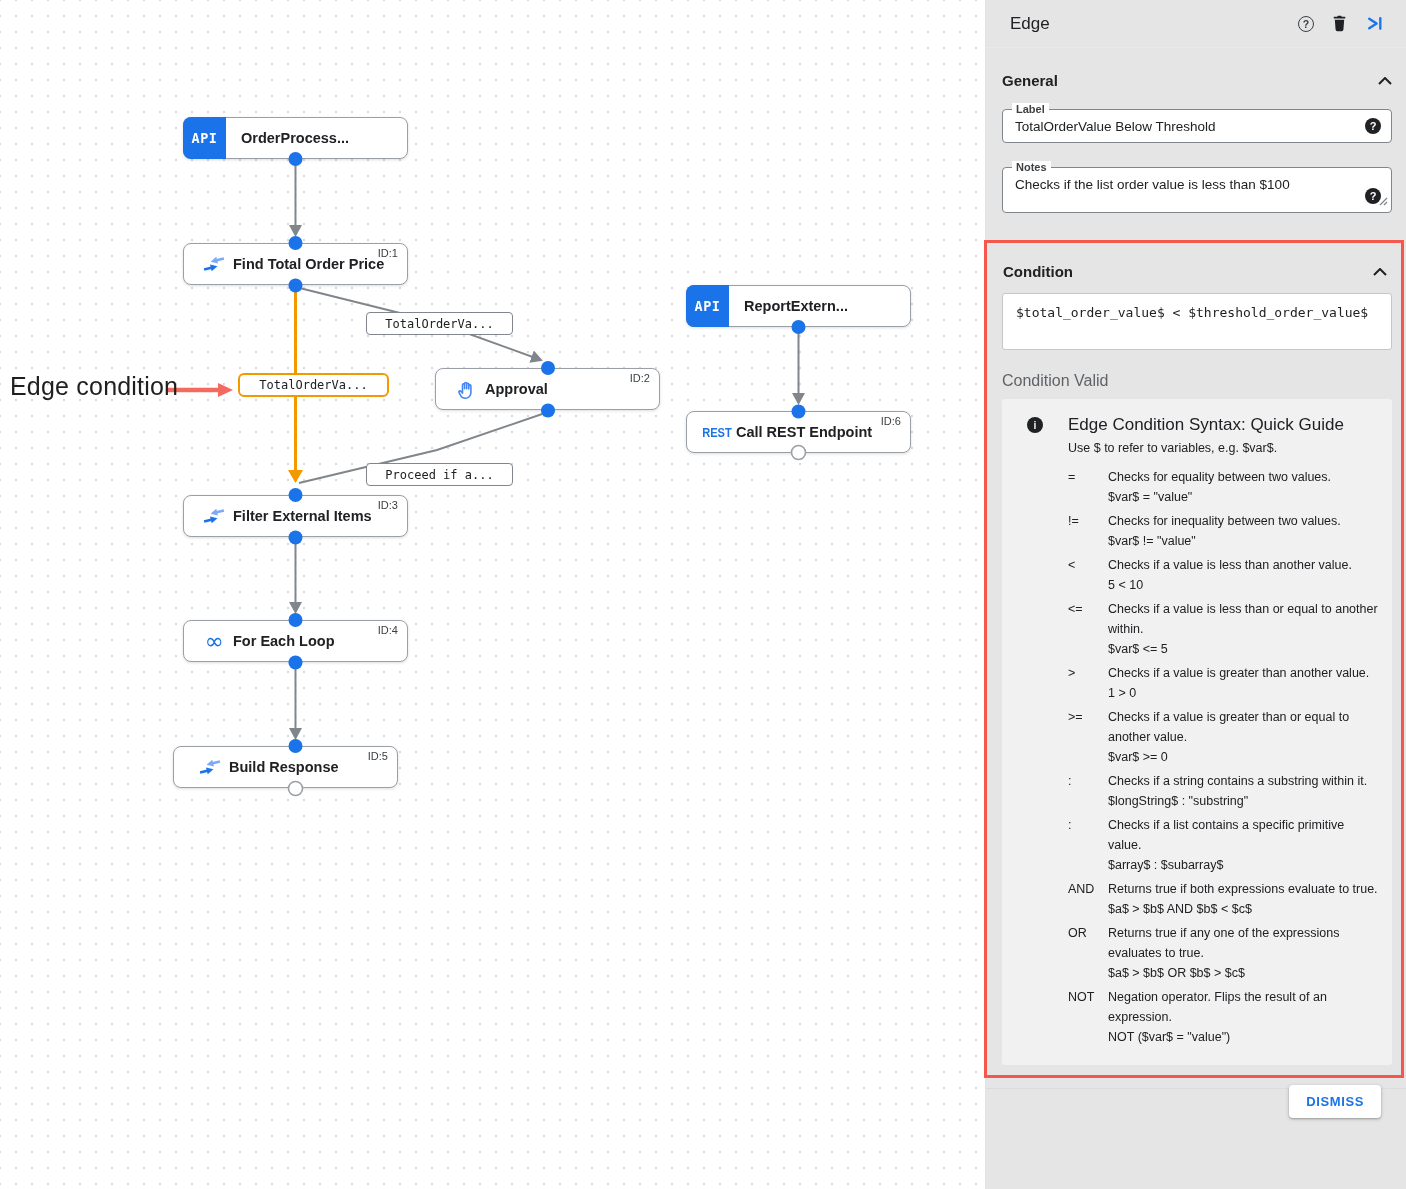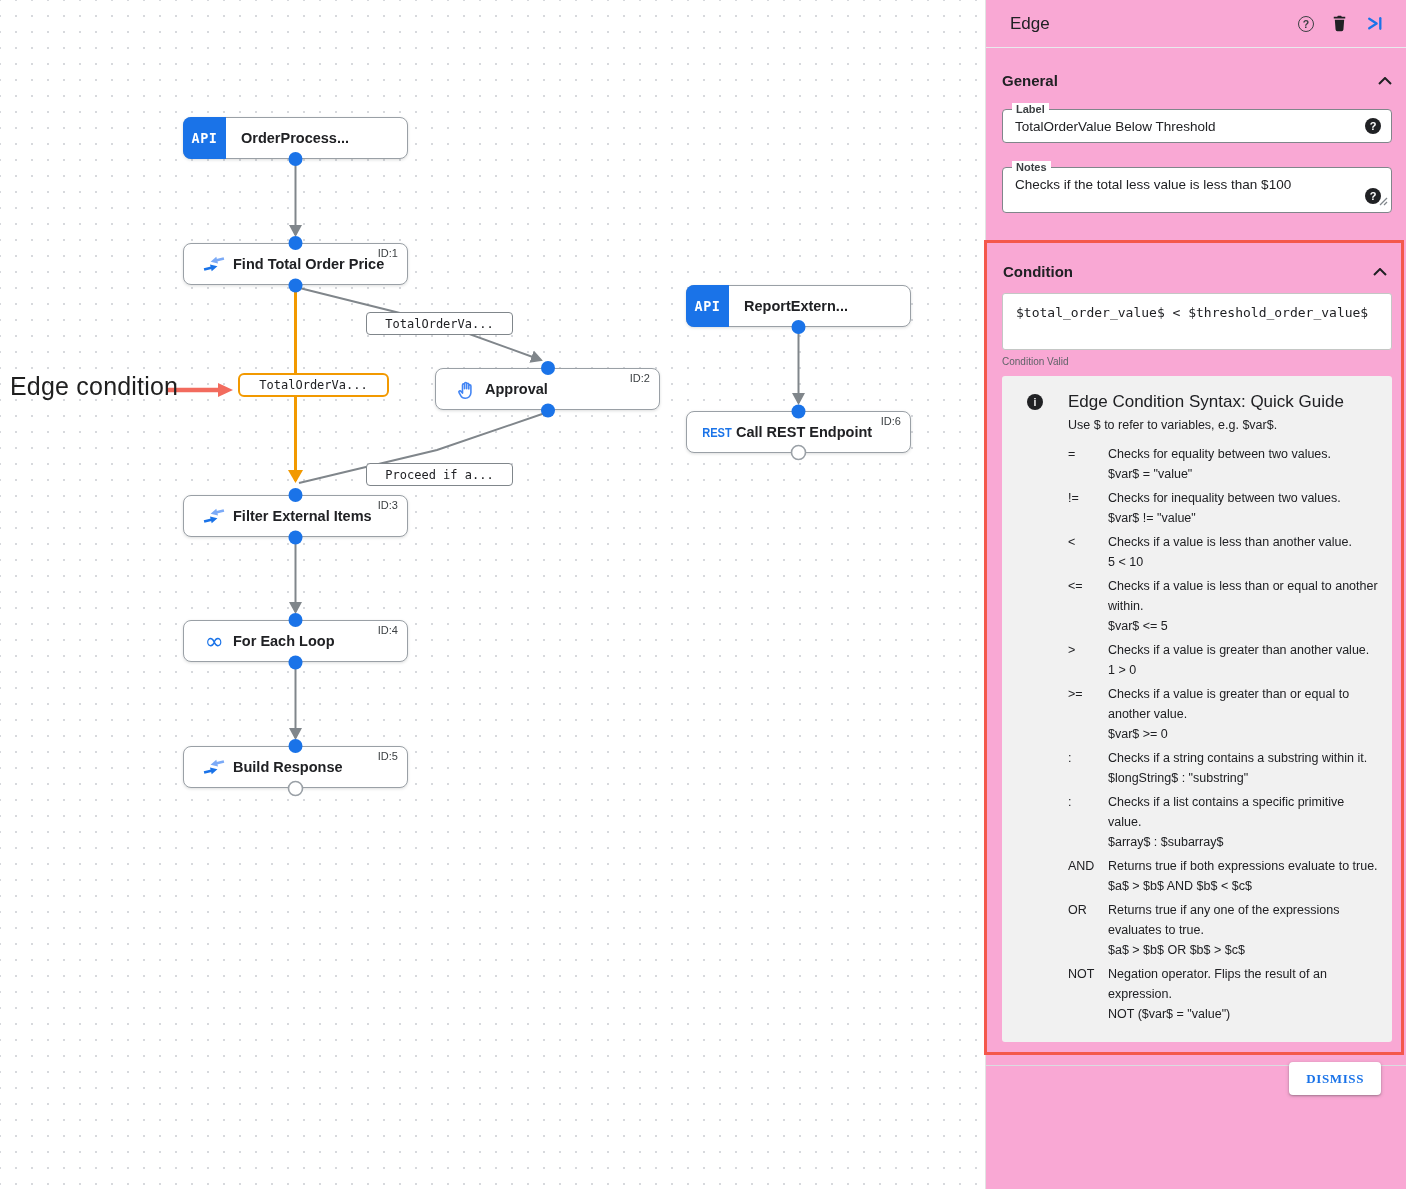--- a/index.html
+++ b/index.html
@@ -29,21 +29,21 @@
   .loop-glyph { color:#1a73e8; font-size:23px; line-height:18px; font-family:"DejaVu Sans", sans-serif; }
 
   .edge-label { position:absolute; z-index:3; width:147px; height:23px; background:#fff;
     border:1px solid #80868b; border-radius:4px; display:flex; align-items:center; justify-content:center;
     font-family:"DejaVu Sans Mono", monospace; font-size:12px; color:#202124; cursor:pointer; }
   .edge-label.orange { width:151px; height:24px; border:2px solid #f29900; border-radius:6px; }
 
   .annotation { position:absolute; z-index:3; left:10px; top:372px; font-size:25px; color:#1f1f1f; letter-spacing:.2px; }
 
   
-  .panel { position:absolute; left:985px; top:0; width:421px; height:1189px; background:#f9a8d4;
+  .panel { position:absolute; left:985px; top:0; width:421px; height:1189px; background:#e5e5e5;
     border-left:1px solid #e3e3e3; z-index:5; }
   .panel-header { height:48px; display:flex; align-items:center; padding:0 22px 0 24px; border-bottom:1px solid #e8eaed; }
   .panel-title { font-size:17px; font-weight:500; color:#202124; flex:1; }
   .panel-actions { display:flex; align-items:center; gap:17px; }
   .icon-btn { background:none; border:none; padding:0; cursor:pointer; display:flex; align-items:center; }
   .help-ring { width:16px; height:16px; border:1.6px solid #3c4043; border-radius:50%;
     display:flex; align-items:center; justify-content:center; font-size:10.5px; font-weight:700; color:#3c4043; }
 
   .section-head { display:flex; align-items:center; justify-content:space-between;
     margin:0 14px 0 16px; font-size:15px; font-weight:700; color:#202124; }
@@ -56,38 +56,38 @@
   .field.notes { margin-top:24px; height:46px; }
   .help-badge { position:absolute; right:10px; width:16px; height:16px; background:#202124; color:#fff;
     border-radius:50%; font-size:11px; font-weight:700; display:flex; align-items:center; justify-content:center; top:50%; margin-top:-8px; cursor:pointer; }
   .field.notes .help-badge { top:auto; bottom:8px; margin-top:0; }
   .resize-handle { position:absolute; right:3px; bottom:2px; }
 
   .condition-highlight { margin:27px 2px 0 -2px; border:3px solid #f4584c; padding:20px 9px 10px 15px; }
   .condition-highlight .section-head { margin:0 5px 0 1px; }
   .code-box { margin-top:13px; border:1px solid #c4c7c5; border-radius:3px; height:57px;
     padding:11px 13px; font-family:"DejaVu Sans Mono", monospace; font-size:13px; color:#202124; background:#fff; }
-  .cond-status { margin-top:6px; font-size:10px; color:#5f6368; }
+  .cond-status { margin-top:22px; font-size:16px; color:#5f6368; }
 
   .guide { margin-top:9px; background:#f1f1f1; border-radius:3px; padding:16px 12px 18px 25px; }
   .guide-head { display:flex; }
   .info-badge { flex:0 0 16px; width:16px; height:16px; background:#202124; color:#f1f1f1; border-radius:50%;
     font-size:10.5px; font-weight:700; font-style:normal; display:flex; align-items:center; justify-content:center; margin-top:2px; }
   .guide-head-text { margin-left:25px; }
   .guide-title { font-size:17px; color:#202124; }
   .guide-intro { margin-top:6px; font-size:12.5px; color:#202124; }
   .guide-rows { margin-top:12px; margin-left:41px; display:flex; flex-direction:column; gap:4px; }
   .grow { display:flex; font-size:12.5px; line-height:20px; color:#202124; }
   .grow .op { flex:0 0 40px; }
   .grow .gtext { width:272px; }
 
   .panel-footer { position:relative; margin-top:10px; border-top:1px solid #dadce0; height:60px; }
   .dismiss-btn { position:absolute; right:25px; top:-4px; height:33px; padding:0 17px; background:#fff;
     border:none; border-radius:4px; box-shadow:0 1px 2px rgba(60,64,67,.35), 0 1px 4px rgba(60,64,67,.2);
-    color:#1a73e8; font-family:Liberation Serif, serif; font-size:13px; font-weight:700; letter-spacing:.6px; cursor:pointer; }
+    color:#1a73e8; font-family:Liberation Sans, sans-serif; font-size:13px; font-weight:700; letter-spacing:.6px; cursor:pointer; }
 </style>
 </head>
 <body>
 
 <div class="stage">
 
   <div class="canvas">
 
     <svg class="edges-svg" width="985" height="1189">
       <defs>
@@ -171,21 +171,21 @@
     </div>
 
     <div class="node" style="left:183px; top:620px;">
       <span class="lead-icon">
           <span class="loop-glyph">∞</span>
         </span>
       <span class="title">For Each Loop</span>
       <span class="idtag">ID:4</span>
     </div>
 
-    <div class="node" style="left:183px; top:746px;">
+    <div class="node" style="left:173px; top:746px;padding-left:6px;">
       <span class="lead-icon">
         <svg viewBox="0 0 26 18" width="26" height="18">
             <g transform="rotate(-14 13 9)">
           <path d="M2 12 H9.5" stroke="#1a73e8" stroke-width="2.6"></path>
           <path d="M9 8.4 L15.8 12 L9 15.6 Z" fill="#1a73e8"></path>
           <path d="M24 6 H16.5" stroke="#7baaf7" stroke-width="2.6"></path>
           <path d="M17 2.4 L10.2 6 L17 9.6 Z" fill="#7baaf7"></path>
         </g>
           </svg>
       </span>
@@ -253,21 +253,21 @@
       </div>
 
       <div class="field">
         <span class="flabel">Label</span>
         <div class="fvalue">TotalOrderValue Below Threshold</div>
         <span class="help-badge">?</span>
       </div>
 
       <div class="field notes">
         <span class="flabel">Notes</span>
-        <div class="fvalue">Checks if the total less value is less than $100</div>
+        <div class="fvalue">Checks if the list order value is less than $100</div>
         <span class="help-badge">?</span>
         <span class="resize-handle">
           <svg viewBox="0 0 10 10" width="10" height="10" stroke="#80868b" stroke-width="1.2">
             <line x1="2" y1="9" x2="9" y2="2"></line>
               <line x1="6" y1="9" x2="9" y2="6"></line>
           </svg>
         </span>
       </div>
     </div>
 

